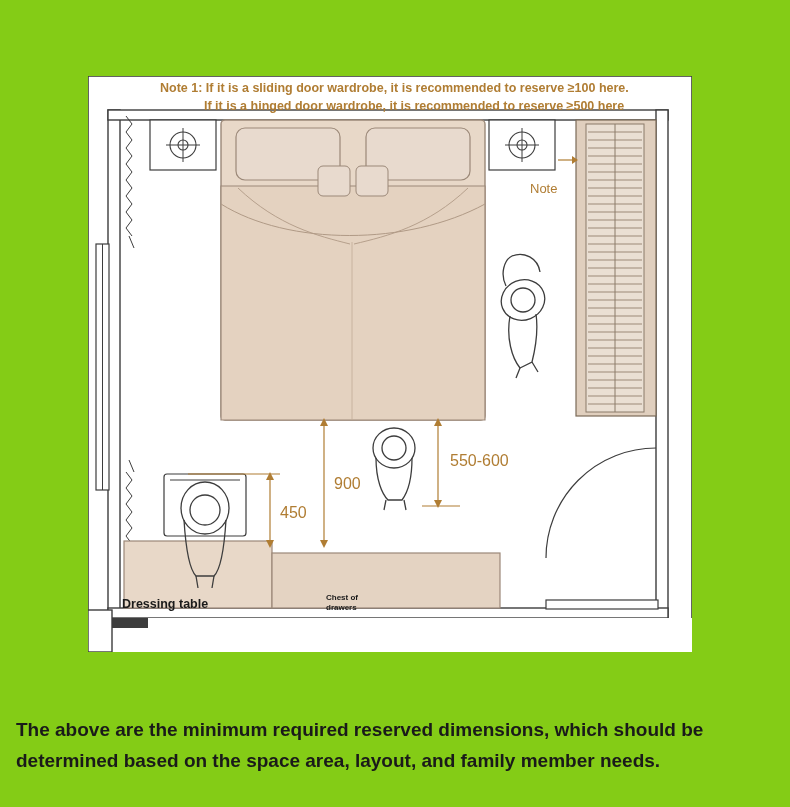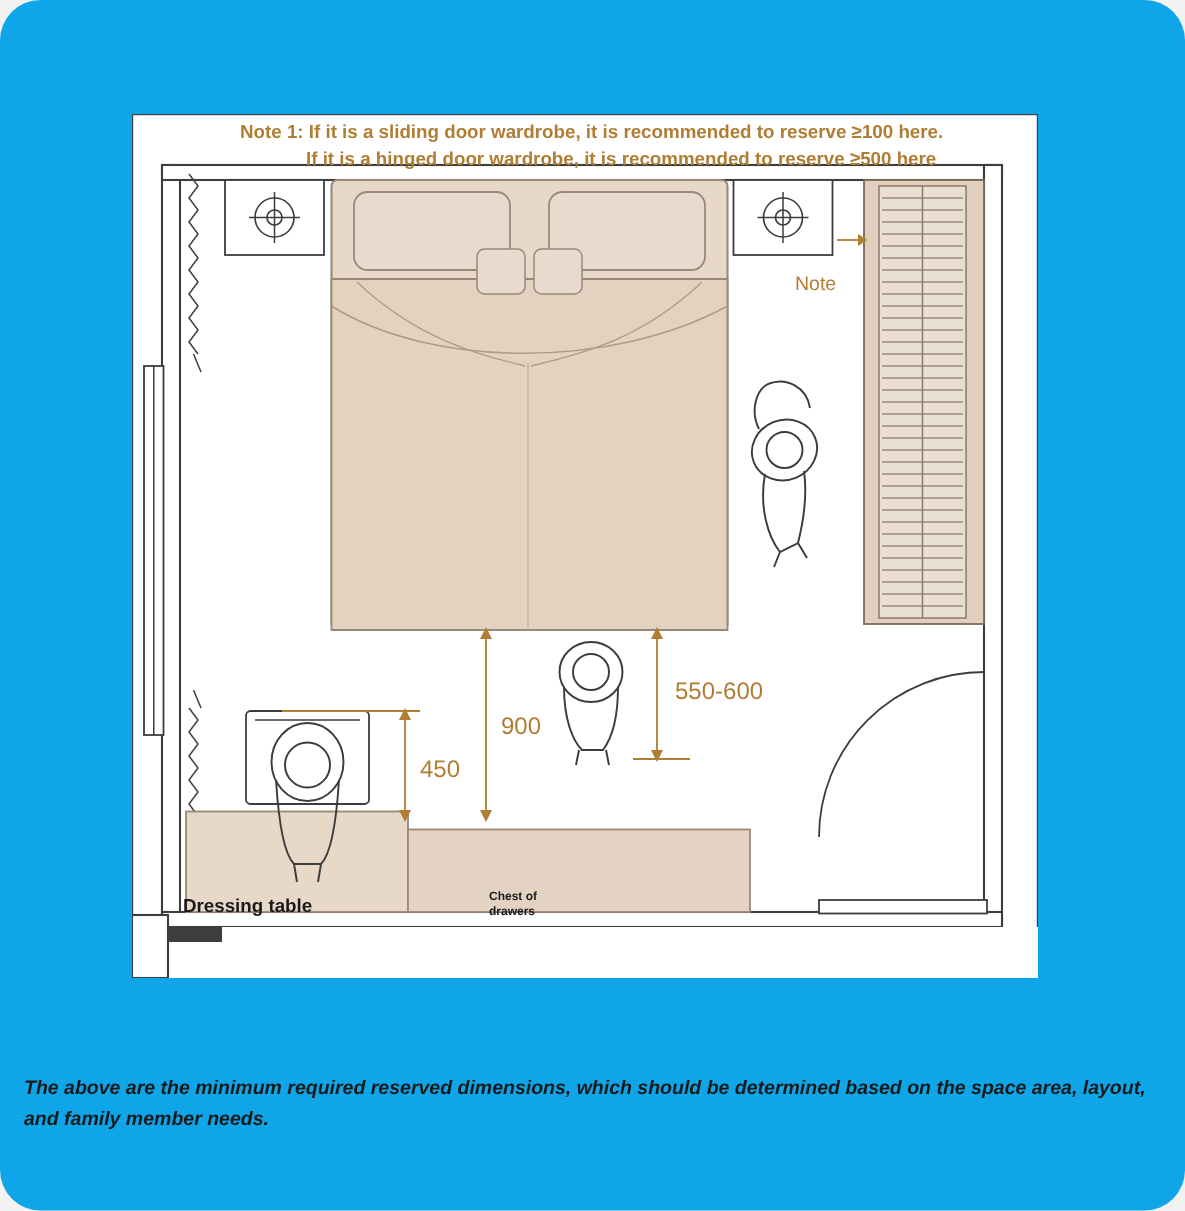--- a/index.html
+++ b/index.html
@@ -12,22 +12,21 @@
     height: 807px;
     font-family: "Liberation Sans", sans-serif;
     position: relative;
     overflow: hidden;
   }
   #stage {
     position: absolute;
     left: 0; top: 0;
     width: 790px;
     height: 807px;
-    background: #0ea5e9;
-    border-radius: 27px;
+    background: #84cc16;
   }
   .floorplan-wrap {
     position: absolute;
     left: 88px;
     top: 76px;
     width: 604px;
     height: 576px;
   }
   svg.plan {
     display: block;
@@ -41,25 +40,24 @@
     font-size: 13.5px;
     font-weight: bold;
     color: #1a1a1a;
     letter-spacing: 0.1px;
   }
   .subcaption {
     position: absolute;
     left: 16px;
     top: 714px;
     width: 762px;
-    font-size: 13px;
+    font-size: 19px;
     font-weight: bold;
     color: #1a1a1a;
     line-height: 1.65;
-    font-style: italic;
   }
   .note-text {
     font-family: "Liberation Sans", sans-serif;
     font-size: 12.5px;
     font-weight: bold;
     fill: #b07d33;
   }
   .dim-text {
     font-family: "Liberation Sans", sans-serif;
     font-size: 16px;

